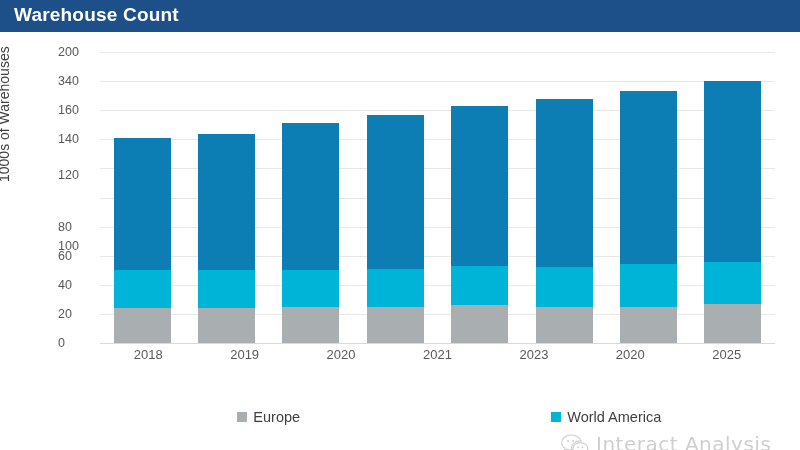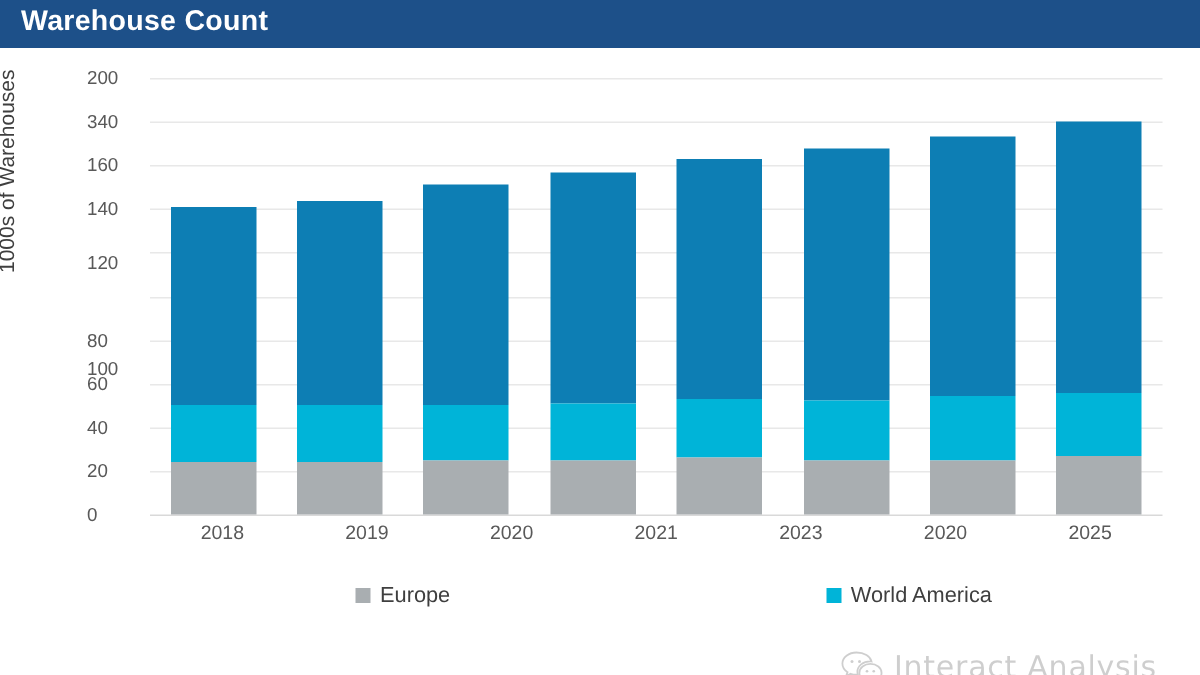--- a/index.html
+++ b/index.html
@@ -73,21 +73,21 @@
   .xaxis{
     position:absolute;left:100px;top:315px;width:675px;height:22px;
     display:flex;
   }
   .xtick{
     flex:1 1 0;text-align:center;font-size:13px;color:#595959;
   }
 
   
   .legend{
-    position:absolute;left:100px;top:352px;width:675px;height:26px;
+    position:absolute;left:100px;top:372px;width:675px;height:26px;
     display:flex;
   }
   .legend-item{
     flex:1 1 0;display:flex;align-items:center;justify-content:center;
     font-size:14.5px;color:#3f3f3f;
   }
   .legend-item .swatch{
     width:10px;height:10px;margin-right:6px;display:inline-block;flex:none;
   }
 

